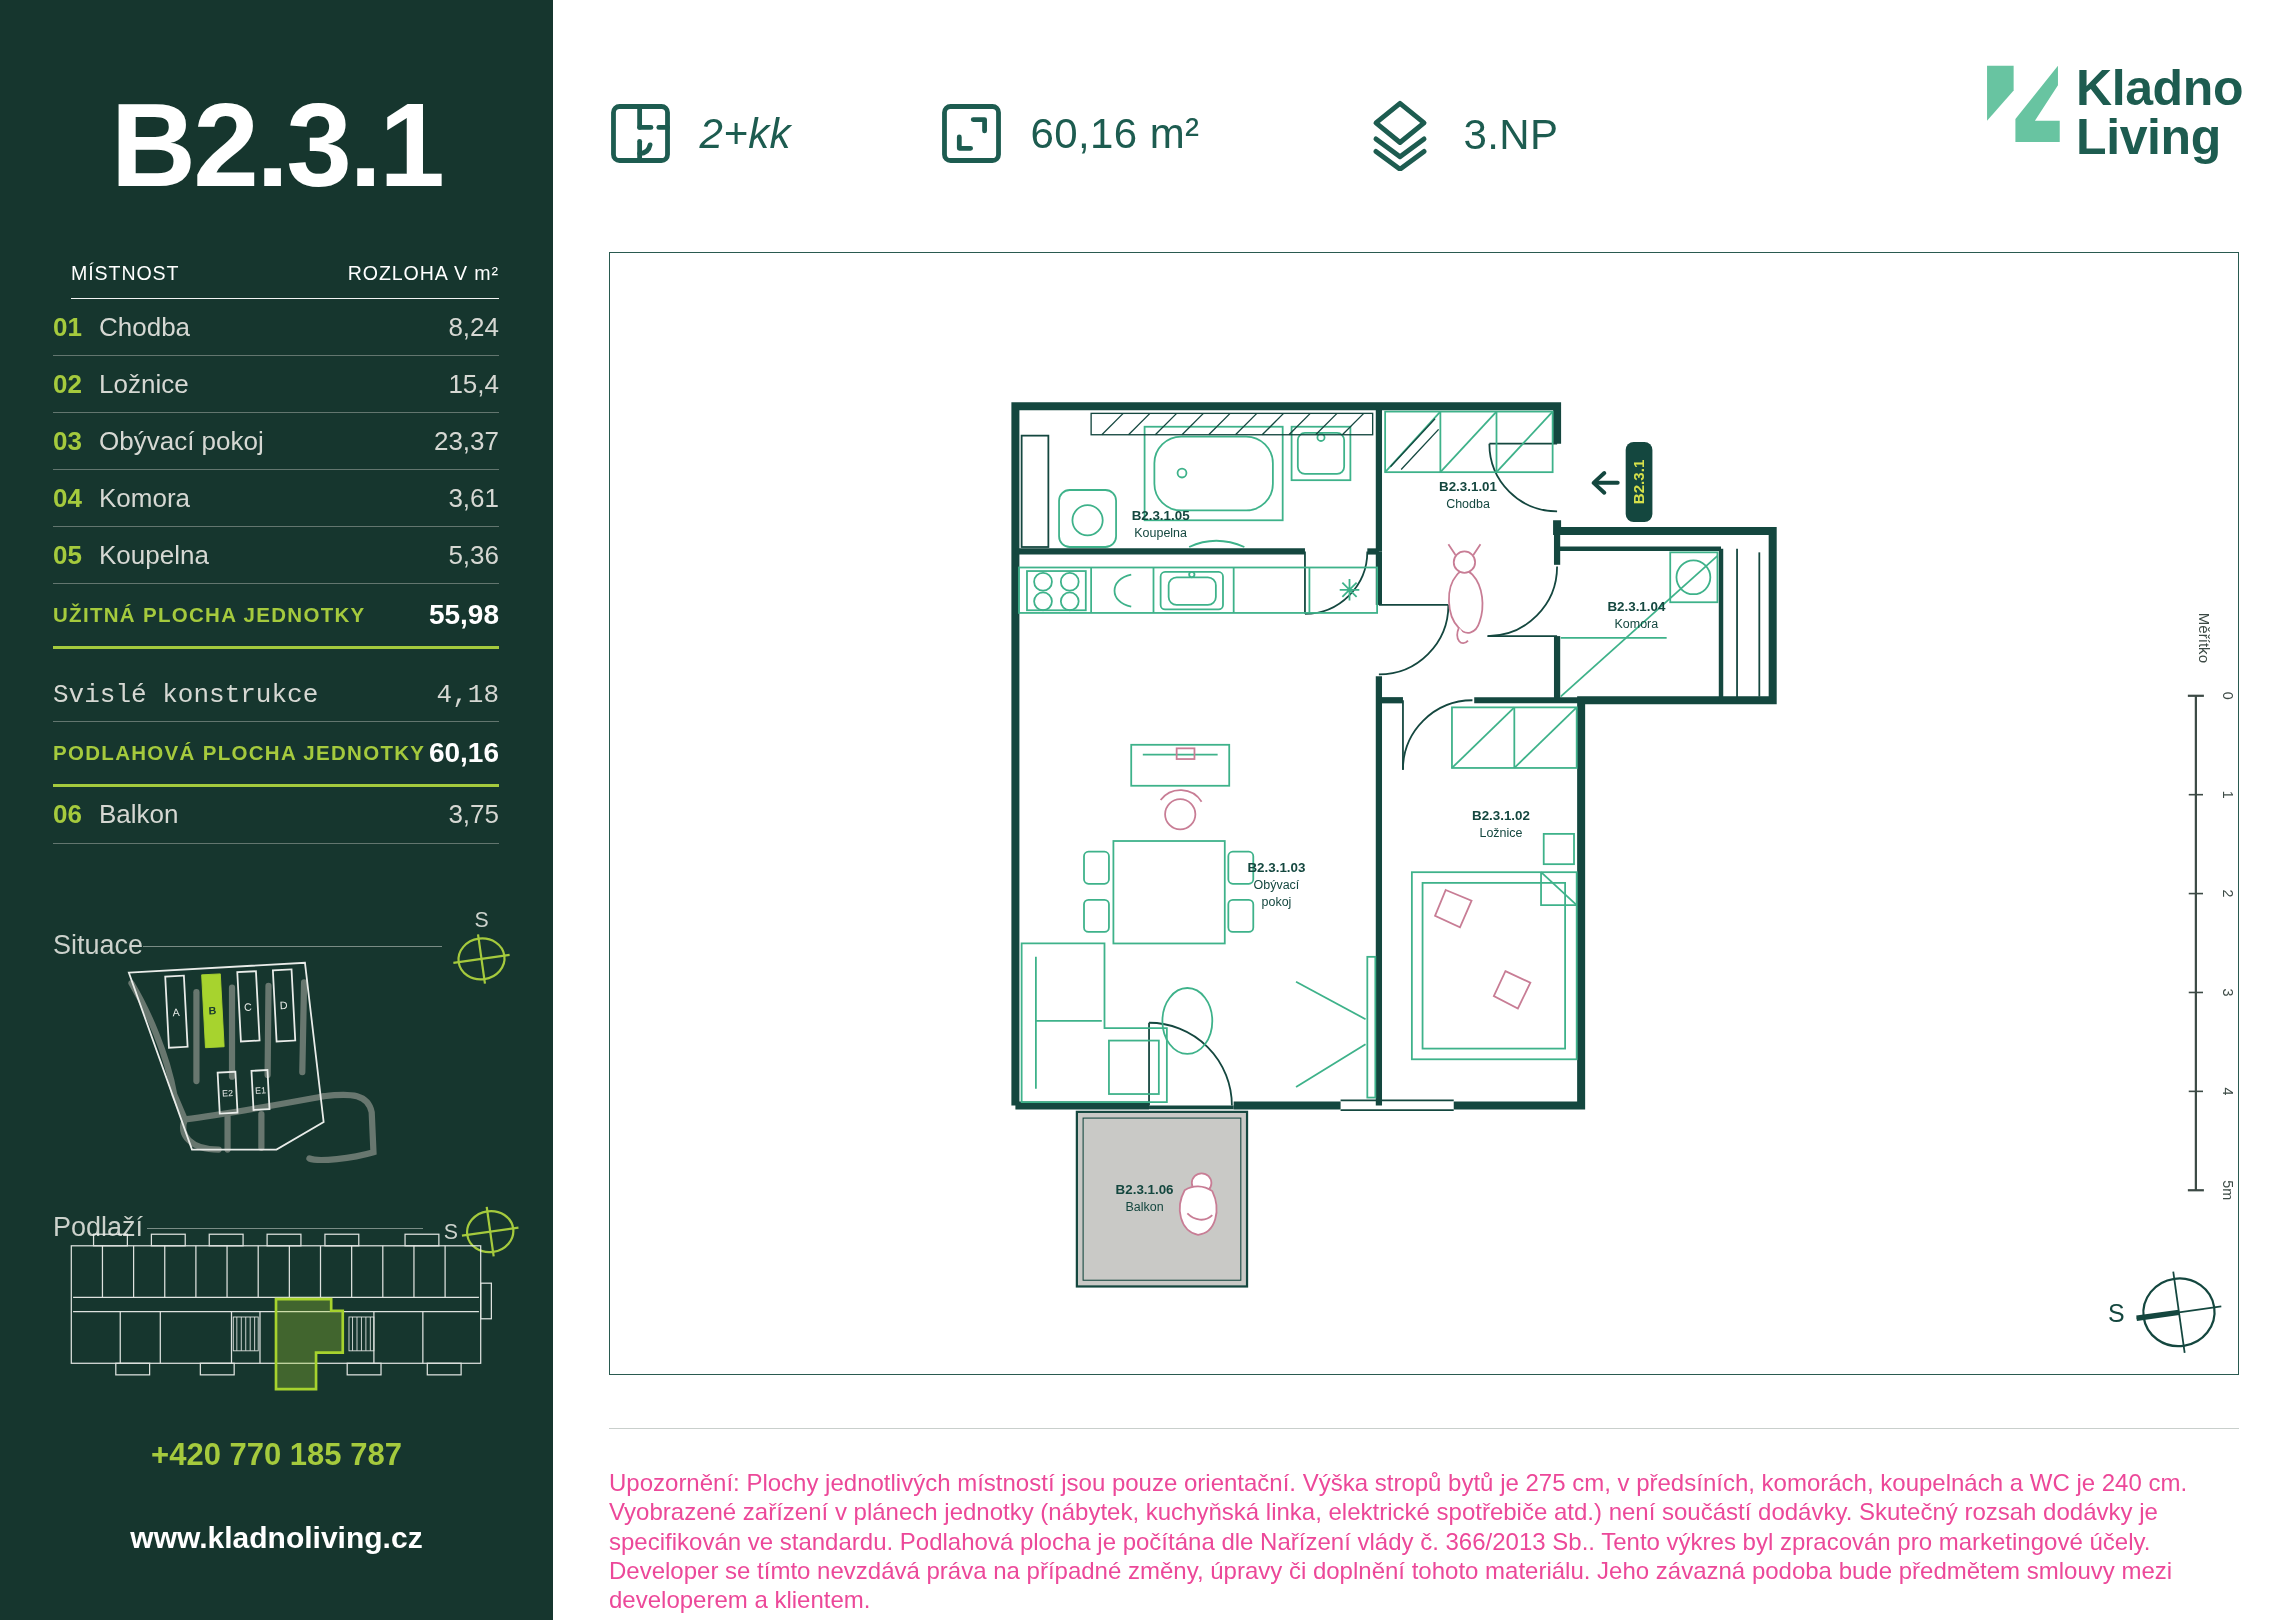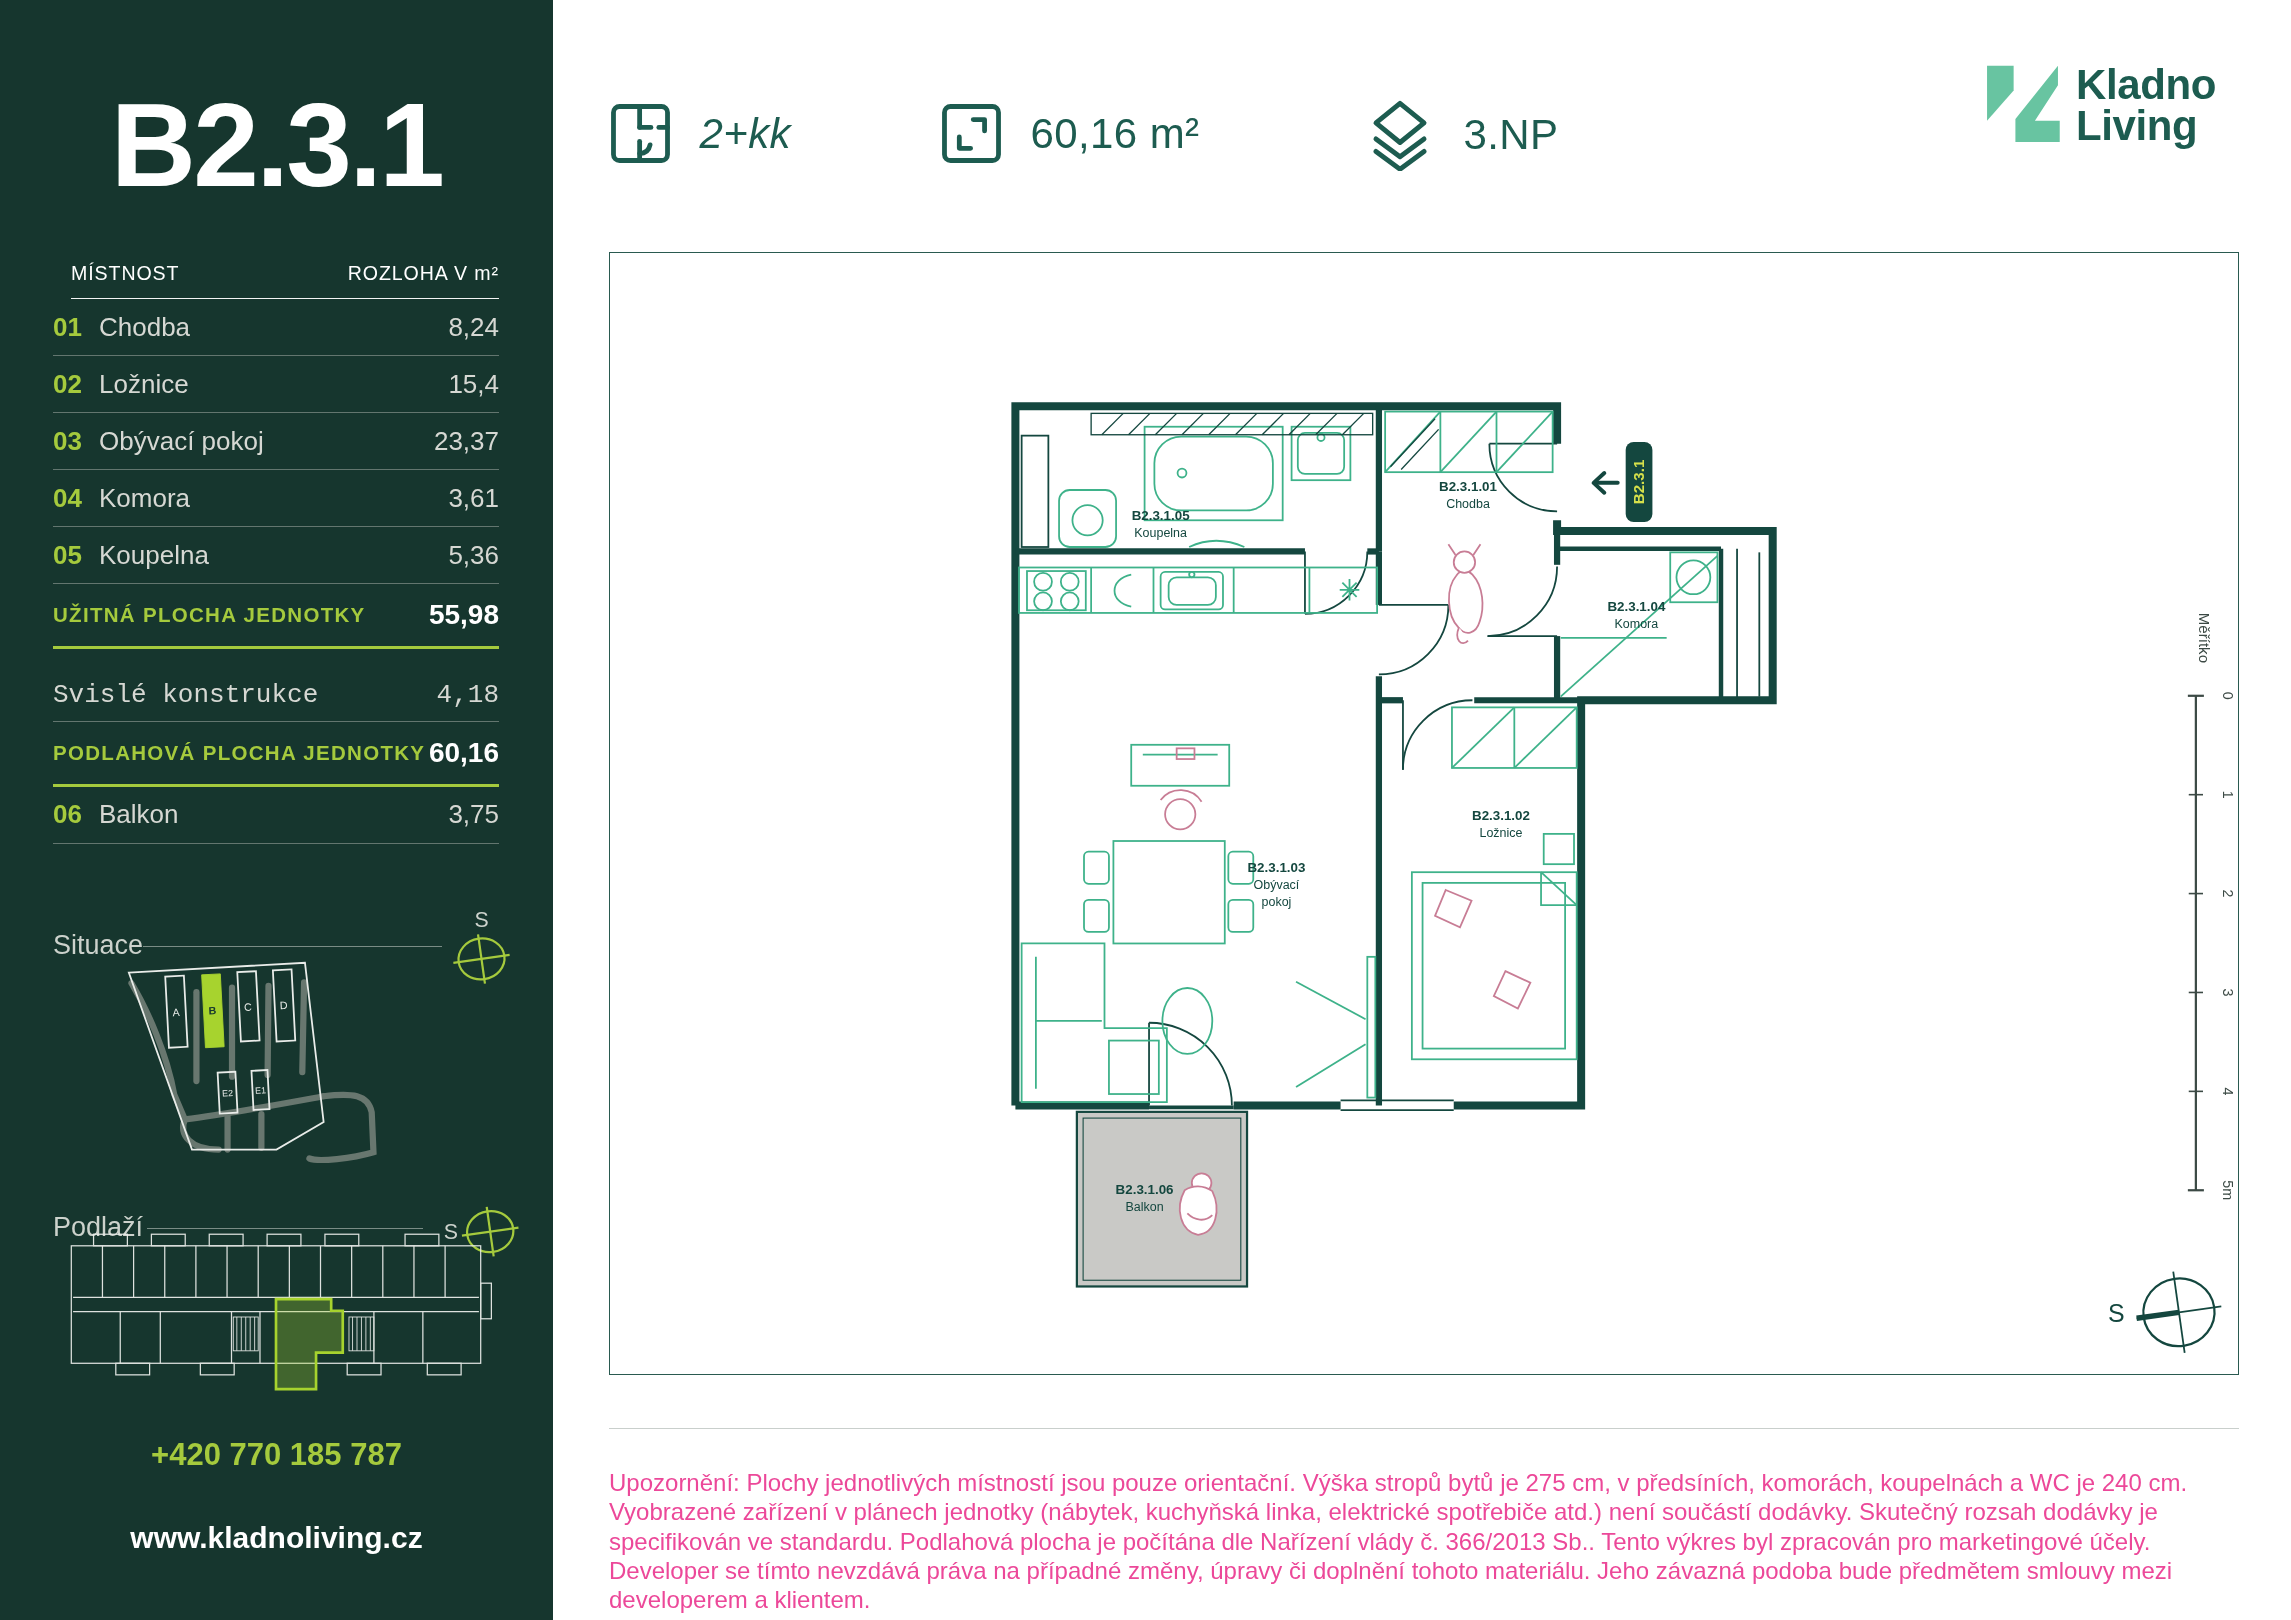--- a/index.html
+++ b/index.html
@@ -26,21 +26,21 @@
   .sec-label{position:absolute;color:#ccd2cc;font-size:27px;}
   .sec-line{position:absolute;height:0.9px;background:rgba(205,211,205,.55);}
   .contact{position:absolute;left:0;width:553px;text-align:center;}
   .contact .phone,.contact .email{color:#a5ca3d;font-size:31px;font-weight:600;line-height:1.25;text-decoration:none;display:block;}
   .contact .web{display:block;margin-top:46px;color:#ffffff;font-size:30px;font-weight:600;text-decoration:none;}
 
   
   .hbadge{position:absolute;display:flex;align-items:center;color:#1d5c50;}
   .hbadge .htxt{font-size:42px;font-weight:500;letter-spacing:0.4px;margin-left:28.5px;line-height:61px;}
   .logo{position:absolute;left:1985px;top:64px;display:flex;}
-  .logo-text{margin-left:16px;color:#1d5c50;font-size:42px;font-weight:700;line-height:.98;letter-spacing:-0.4px;}
+  .logo-text{margin-left:16px;color:#1d5c50;font-size:50px;font-weight:700;line-height:.98;letter-spacing:-0.4px;}
 
   
   .plan-box{position:absolute;left:609px;top:252px;width:1630px;height:1123px;
             border:1.8px solid #2a5a50;box-sizing:border-box;background:#ffffff;}
   .plan-box svg{display:block;}
 
   .footer-divider{position:absolute;left:609px;top:1428px;width:1630px;height:0.9px;background:#c9cfcc;}
   .disclaimer{position:absolute;left:609px;top:1444px;width:1640px;color:#ec4899;
               font-size:24px;line-height:1.22;}
   .version{position:absolute;left:2121px;top:1648px;width:145px;text-align:right;

